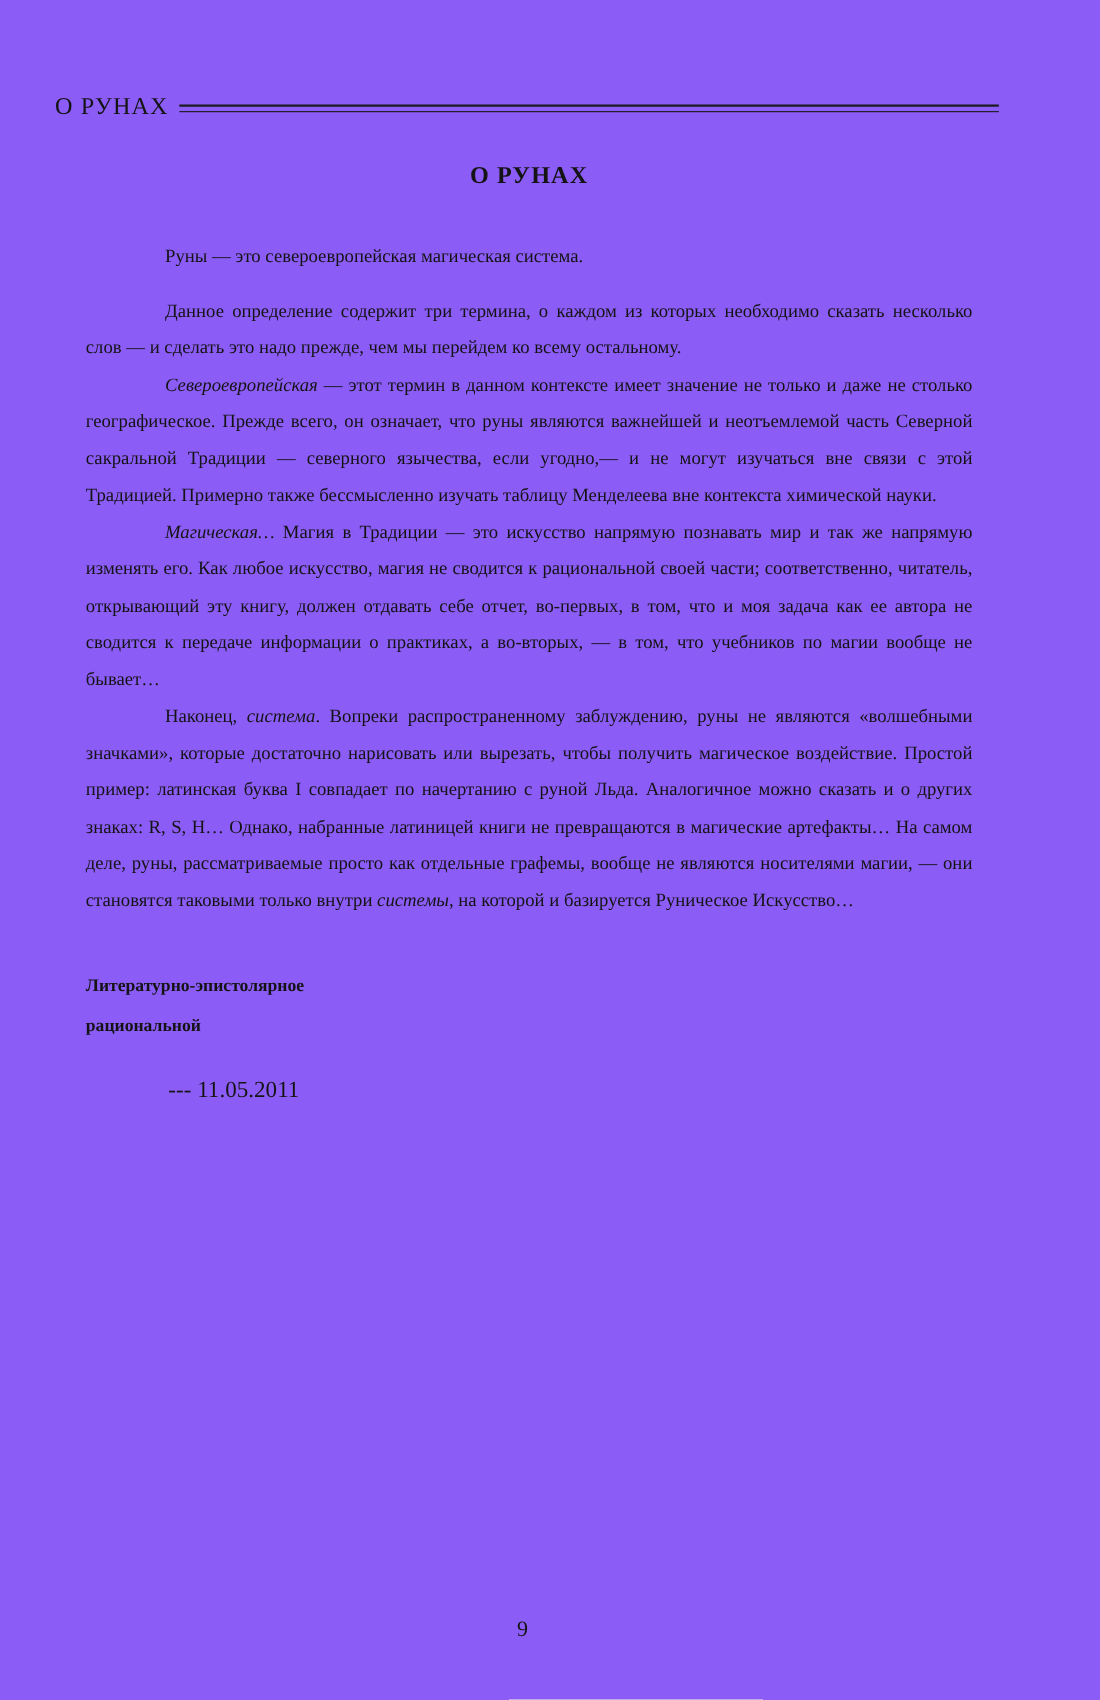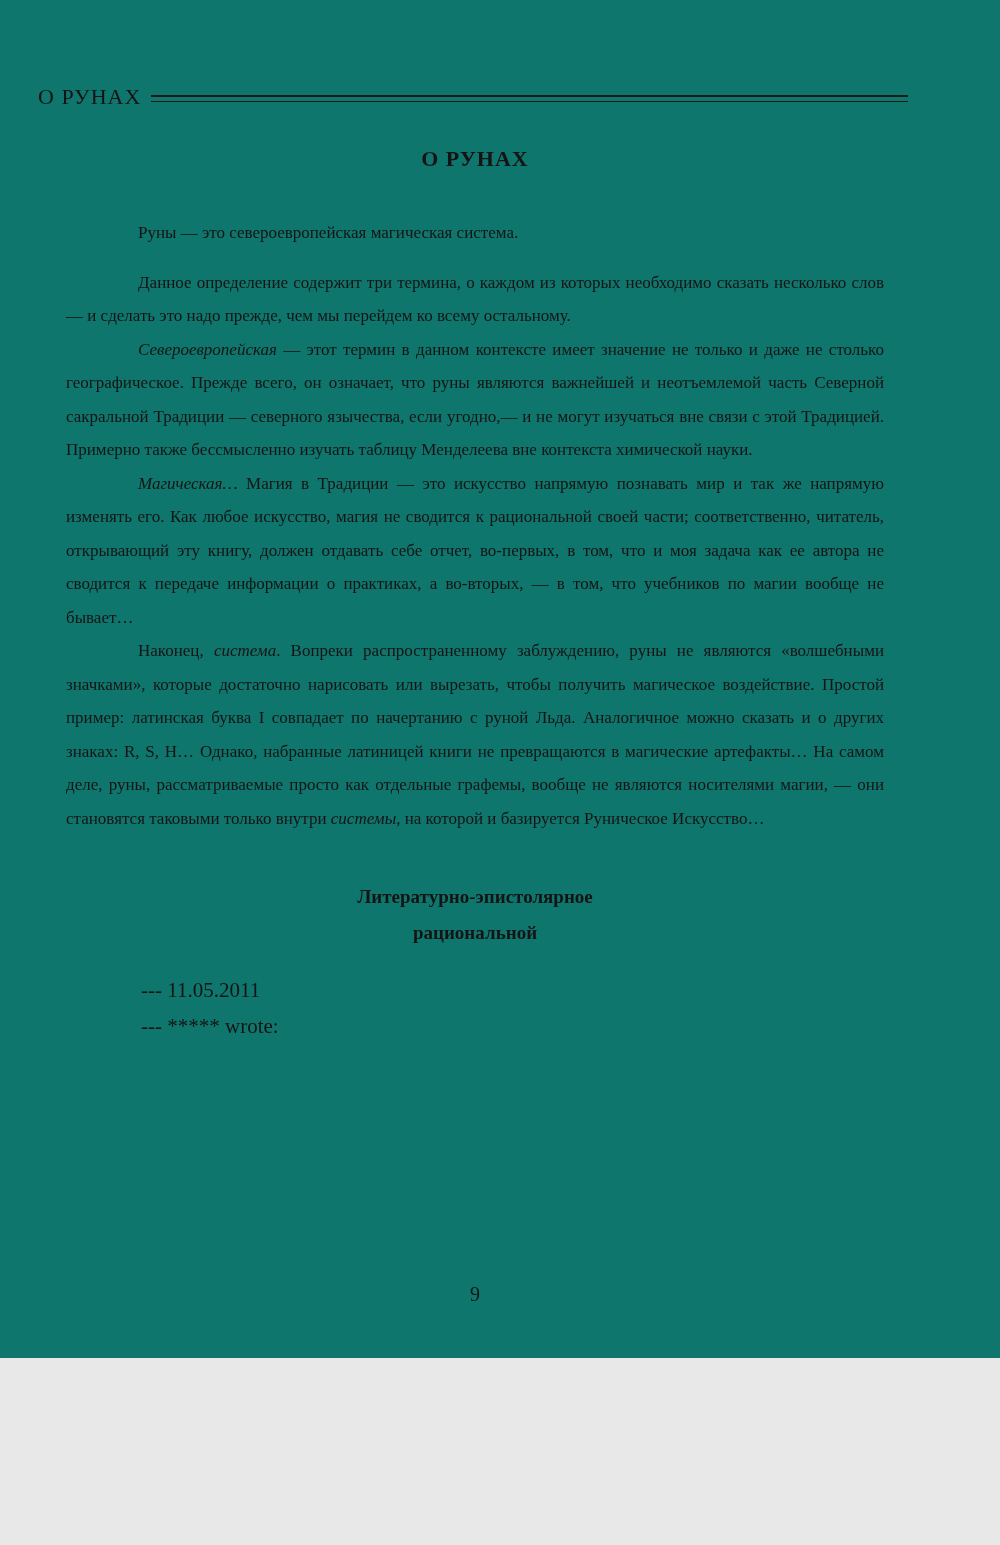--- a/index.html
+++ b/index.html
@@ -3,27 +3,28 @@
 <meta charset="utf-8">
 <style>
   html, body {
     margin: 0;
     padding: 0;
     background: #e8e8e8;
   }
   .sheet {
     position: relative;
     width: 1000px;
-    height: 1358px;
+    height: 1545px;
     margin: 0 auto;
-    background: #0f766e;
+    background: #8b5cf6;
     color: #141414;
     font-family: "Liberation Serif", "DejaVu Serif", serif;
     overflow: hidden;
     box-sizing: border-box;
+    padding-left: 12px;
   }
   
   .running-head {
     display: flex;
     align-items: center;
     margin: 86px 92px 0 38px;
   }
   .rh-text {
     font-size: 22px;
     letter-spacing: 1px;
@@ -61,22 +62,22 @@
     margin-top: 44px;
     margin-bottom: 16px;
     text-align: left;
   }
   .body-par i {
     font-style: italic;
   }
   
   .section-heading {
     margin: 44px 116px 0 66px;
-    text-align: center;
-    font-size: 19px;
+    text-align: left;
+    font-size: 16px;
     font-weight: bold;
     line-height: 36px;
   }
   .section-heading span { display: block; }
   
   .letter-block {
     margin: 24px 116px 0 136px;
     font-size: 21px;
     line-height: 31px;
   }
@@ -118,18 +119,17 @@
 
   </div>
 
   <h2 class="section-heading">
     <span>Литературно-эпистолярное</span>
     <span>рациональной</span>
   </h2>
 
   <div class="letter-block">
     <p class="letter-line">--- 11.05.2011</p>
-    <p class="letter-line">--- ***** wrote:</p>
   </div>
 
   <div class="page-number">9</div>
 
 </div>
 
 </body></html>

